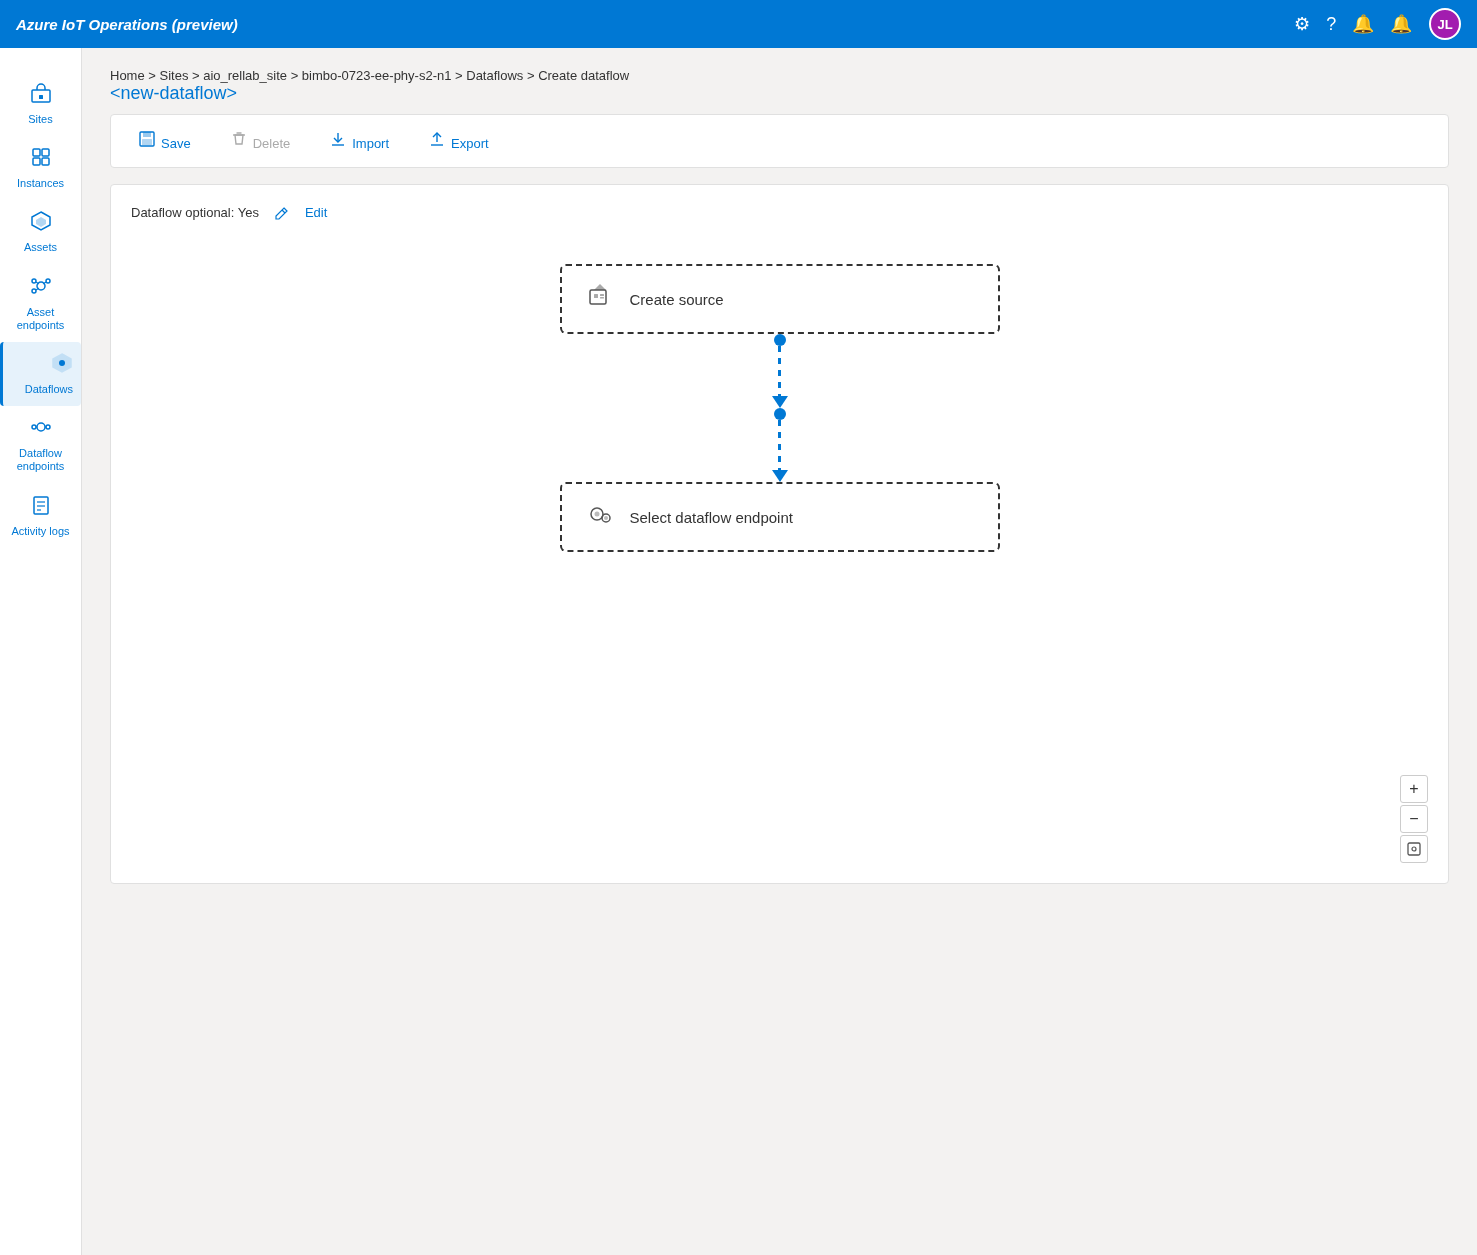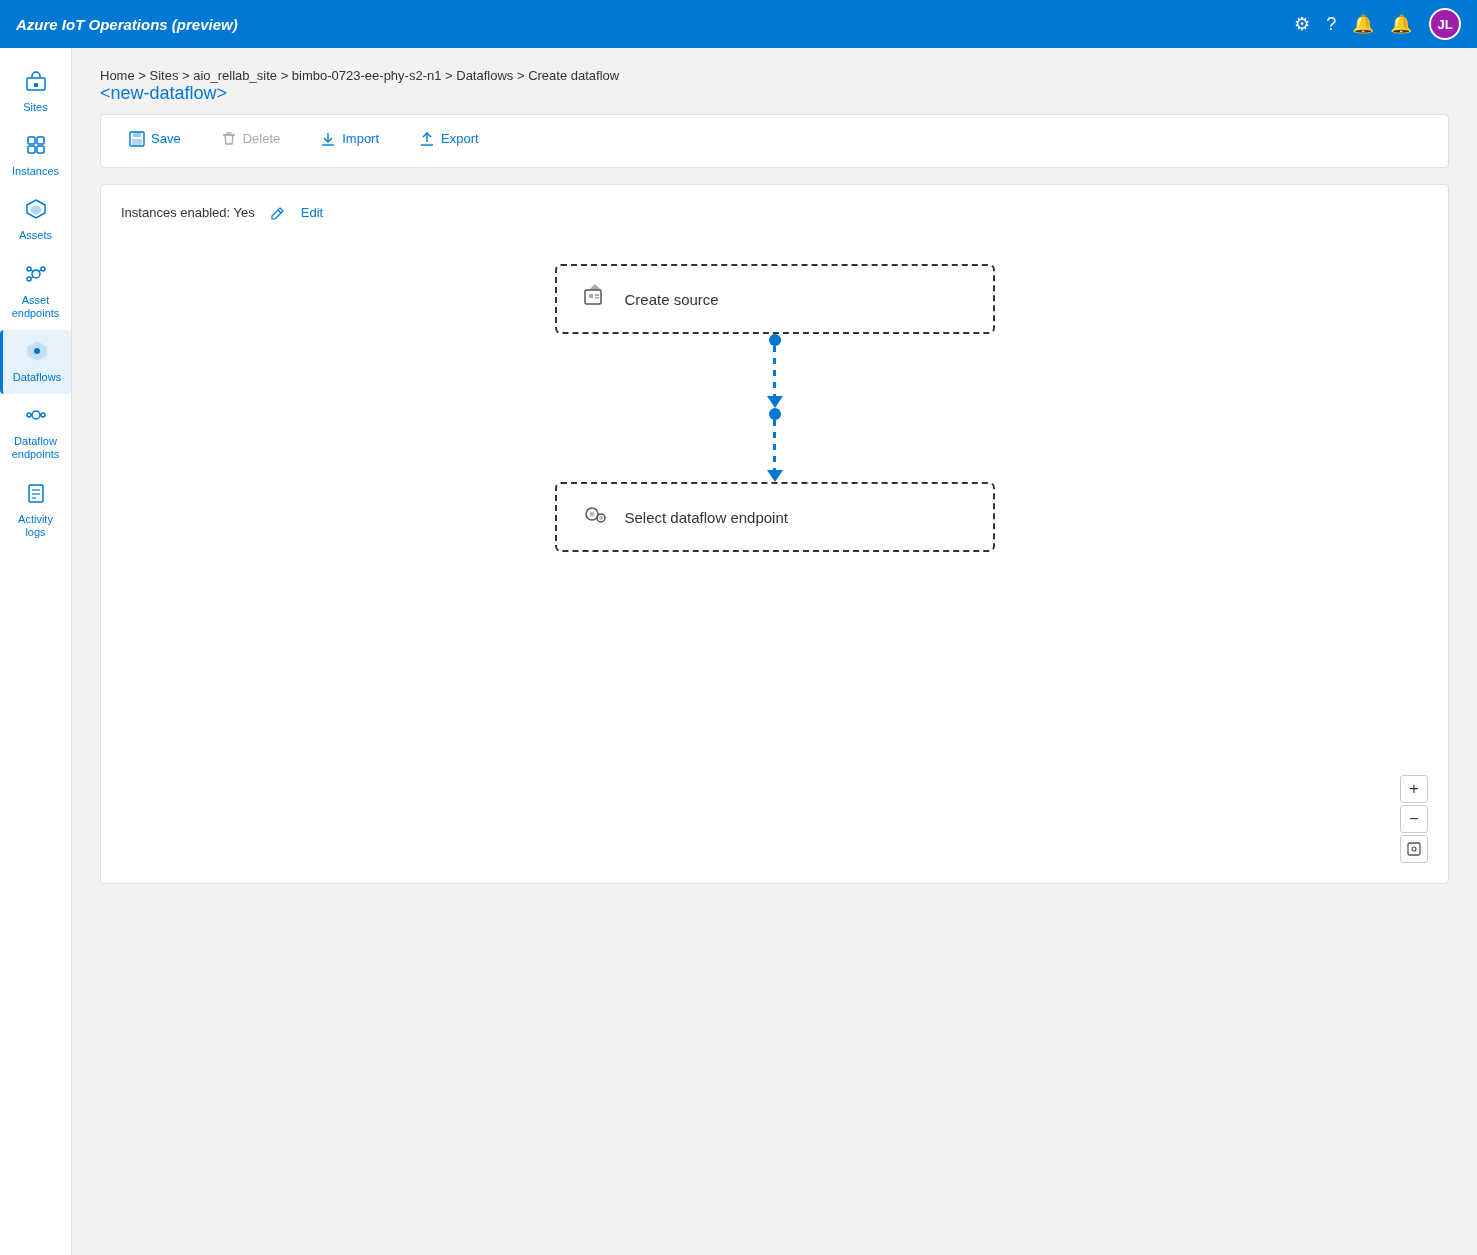--- a/index.html
+++ b/index.html
@@ -47,46 +47,47 @@
 
     
     .main-layout {
       display: flex;
       flex: 1;
       overflow: hidden;
     }
 
     
     .sidebar {
-      width: 72px;
+      width: 82px;
       background: white;
       border-right: 1px solid #e0e0e0;
       display: flex;
       flex-direction: column;
       align-items: center;
-      padding-top: 12px;
+      padding-top: 24px;
       flex-shrink: 0;
     }
     .sidebar-item {
       display: flex;
       flex-direction: column;
       align-items: center;
       padding: 10px 8px;
       cursor: pointer;
       border-radius: 4px;
       width: 100%;
       color: #0078d4;
       font-size: 11px;
       text-align: center;
       gap: 4px;
       position: relative;
     }
     .sidebar-item.active {
       background: #e6f2fb;
       border-left: 3px solid #0078d4;
+      align-items: flex-end;
     }
     .sidebar-item-icon {
       font-size: 20px;
       color: #0078d4;
     }
     .sidebar-item-label {
       font-size: 11px;
       color: #0078d4;
       line-height: 1.2;
     }
@@ -120,21 +121,21 @@
       border: 1px solid #e0e0e0;
       border-radius: 4px;
       padding: 10px 20px;
       display: flex;
       align-items: center;
       gap: 24px;
       margin-bottom: 16px;
     }
     .toolbar-btn {
       display: flex;
-      align-items: flex-start;
+      align-items: flex-end;
       gap: 6px;
       font-size: 13px;
       color: #0078d4;
       cursor: pointer;
       background: none;
       border: none;
       padding: 6px 8px;
       border-radius: 4px;
     }
     .toolbar-btn.disabled { color: #aaa; cursor: not-allowed; }
@@ -420,21 +421,21 @@
             <line x1="2" y1="14" x2="14" y2="14" stroke="#0078d4" stroke-width="1.4"></line>
           </svg>
         </span>
         <span>Export</span>
       </button>
     </div>
 
     <div class="canvas-card">
 
       <div class="enabled-row">
-        <span>Instances enabled: Yes</span>
+        <span>Dataflow optional: Yes</span>
         <span class="edit-btn">
           <svg width="14" height="14" viewBox="0 0 14 14" fill="none">
             <path d="M9 2l3 3L4 13H1v-3L9 2Z" stroke="#0078d4" stroke-width="1.2" fill="none"></path>
             <line x1="7" y1="4" x2="10" y2="7" stroke="#0078d4" stroke-width="1.2"></line>
           </svg>
           <span>Edit</span>
         </span>
       </div>
 
       <div class="flow-diagram">

